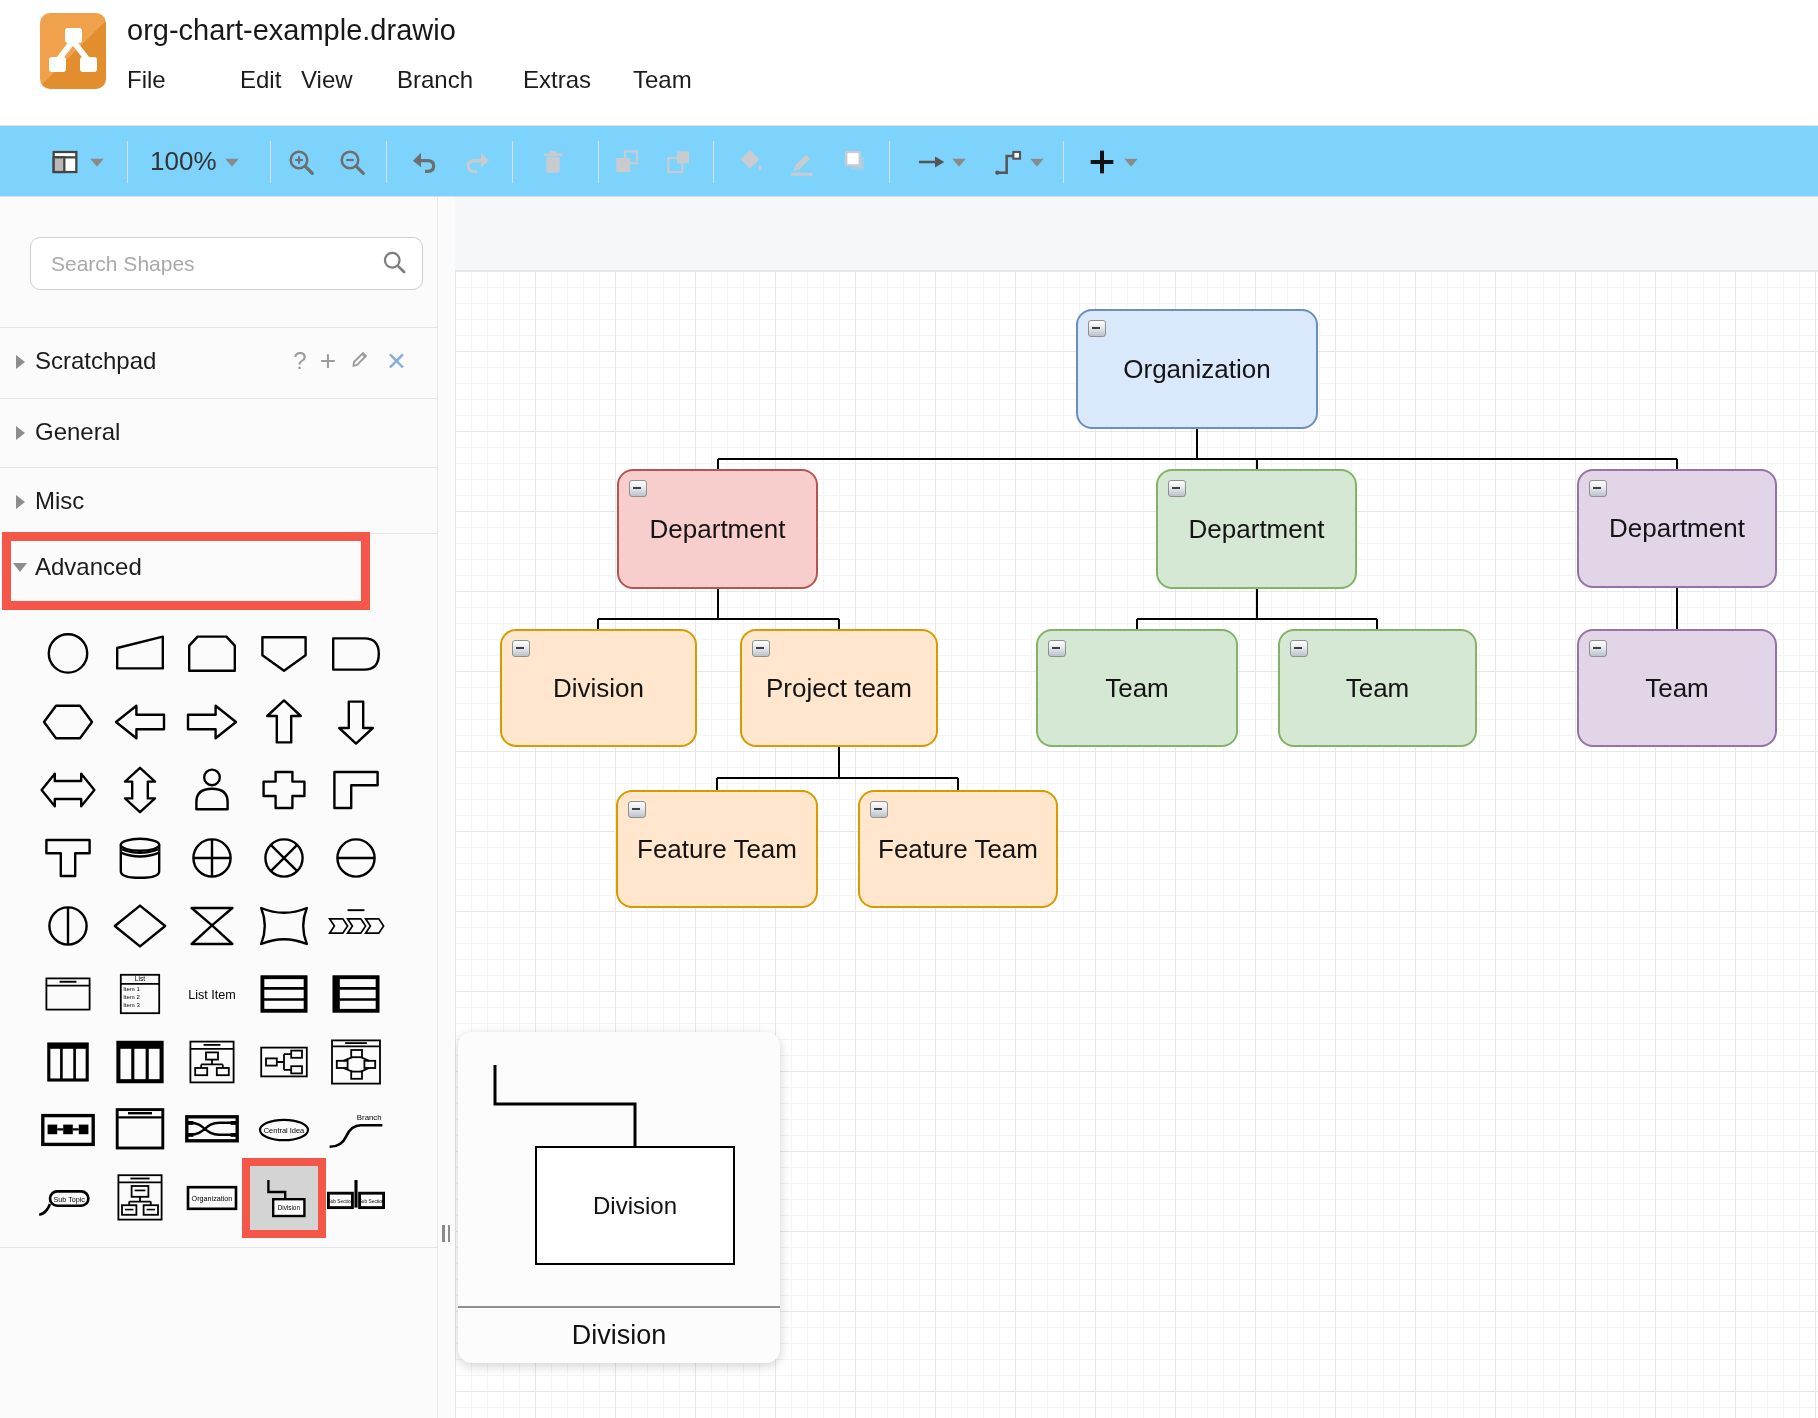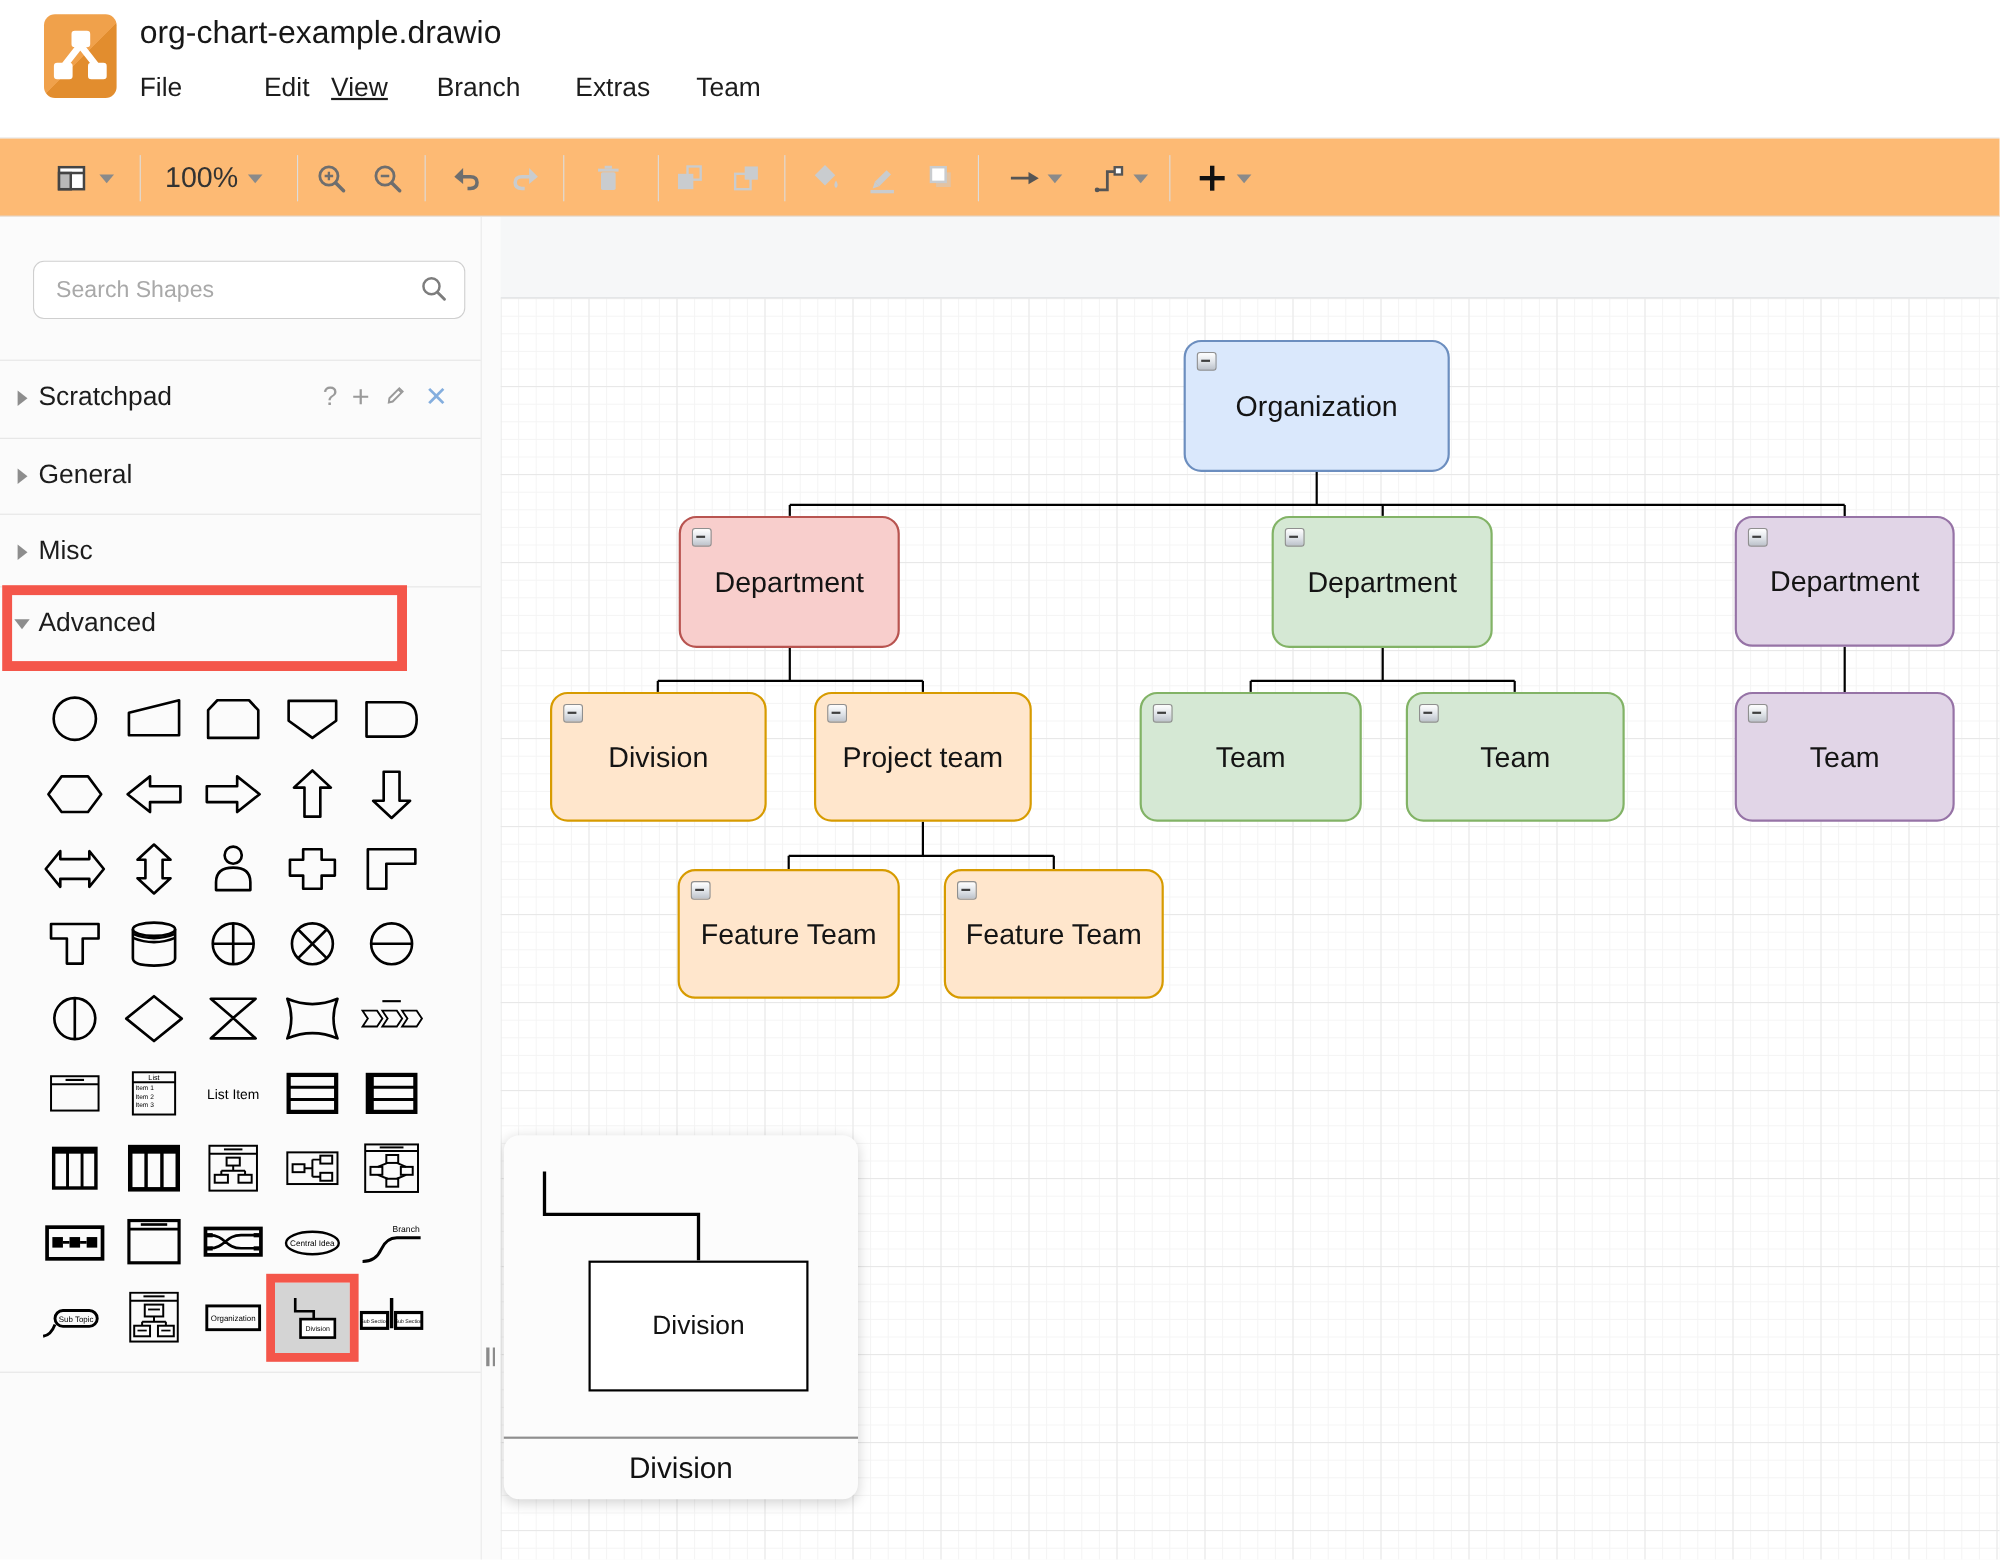--- a/index.html
+++ b/index.html
@@ -7,21 +7,21 @@
        font-family:"Liberation Sans","DejaVu Sans",sans-serif;color:#111;}
   
   .header{position:absolute;left:0;top:0;width:100%;height:125px;background:#fff;border-bottom:1px solid #e2e2e2;}
   .logo{position:absolute;left:40px;top:13px;width:66px;height:76px;border-radius:10px;
         background:linear-gradient(135deg,#f0a14b 52%,#e28d2e 52%);}
   .logo svg{position:absolute;left:0;top:0;}
   .doc-title{position:absolute;left:127px;top:14px;font-size:29px;font-weight:500;color:#171717;}
   .menubar{position:absolute;left:0;top:60px;height:42px;width:100%;}
   .menu-item{position:absolute;top:6px;font-size:24px;color:#1c1c1c;cursor:pointer;}
   
-  .toolbar{position:absolute;left:0;top:126px;width:100%;height:70px;background:#fdba74;border-bottom:1px solid #dcdcdc;}
+  .toolbar{position:absolute;left:0;top:126px;width:100%;height:70px;background:#7dd3fc;border-bottom:1px solid #dcdcdc;}
   .tb-item{position:absolute;top:18px;width:36px;height:36px;display:flex;align-items:center;justify-content:center;cursor:pointer;}
   .tb-sep{position:absolute;top:15px;width:1px;height:42px;background:#dddddd;}
   .tb-zoom{position:absolute;top:20px;font-size:26px;color:#333;cursor:pointer;}
   
   .sidebar{position:absolute;left:0;top:197px;width:437px;bottom:0;background:#fbfbfb;border-right:1px solid #e6e6e6;}
   .gutter{position:absolute;left:438px;top:197px;width:17px;bottom:0;background:#fbfbfb;}
   .grip{position:absolute;left:4px;top:1028px;width:10px;height:17px;display:flex;gap:3px;cursor:col-resize;}
   .grip span{display:block;width:2.5px;height:100%;background:#8b8b8b;}
   .search-wrap{position:absolute;left:30px;top:40px;width:391px;height:51px;background:#fff;border:1px solid #cfcfcf;border-radius:10px;}
   .search-wrap input{position:absolute;left:18px;top:8px;width:320px;height:33px;border:none;outline:none;font-size:21px;
@@ -76,21 +76,21 @@
         <rect x="25" y="15" width="17" height="15" rx="3" fill="#fff"></rect>
         <path d="M33 28 L19 46 M33 28 L47 46" stroke="#fff" stroke-width="6"></path>
         <rect x="9" y="44" width="17" height="15" rx="3" fill="#fff"></rect>
         <rect x="40" y="44" width="17" height="15" rx="3" fill="#fff"></rect>
       </svg>
     </div>
     <div class="doc-title">org-chart-example.drawio</div>
     <div class="menubar">
         <span class="menu-item" style="left: 127px;">File</span>
         <span class="menu-item" style="left: 240px;">Edit</span>
-        <span class="menu-item" style="left: 301px; text-decoration: underline;">View</span>
+        <span class="menu-item" style="left: 301px;">View</span>
         <span class="menu-item" style="left: 397px;">Branch</span>
         <span class="menu-item" style="left: 523px;">Extras</span>
         <span class="menu-item" style="left: 633px;">Team</span>
       </div>
   </div>
 
   <div class="toolbar">
       <div class="tb-item" style="left: 47px;">
         <svg width="32" height="32" viewBox="0 0 24 24">
           <rect x="3.5" y="4.5" width="17" height="15" fill="#fff" stroke="#444" stroke-width="1.7"></rect>

